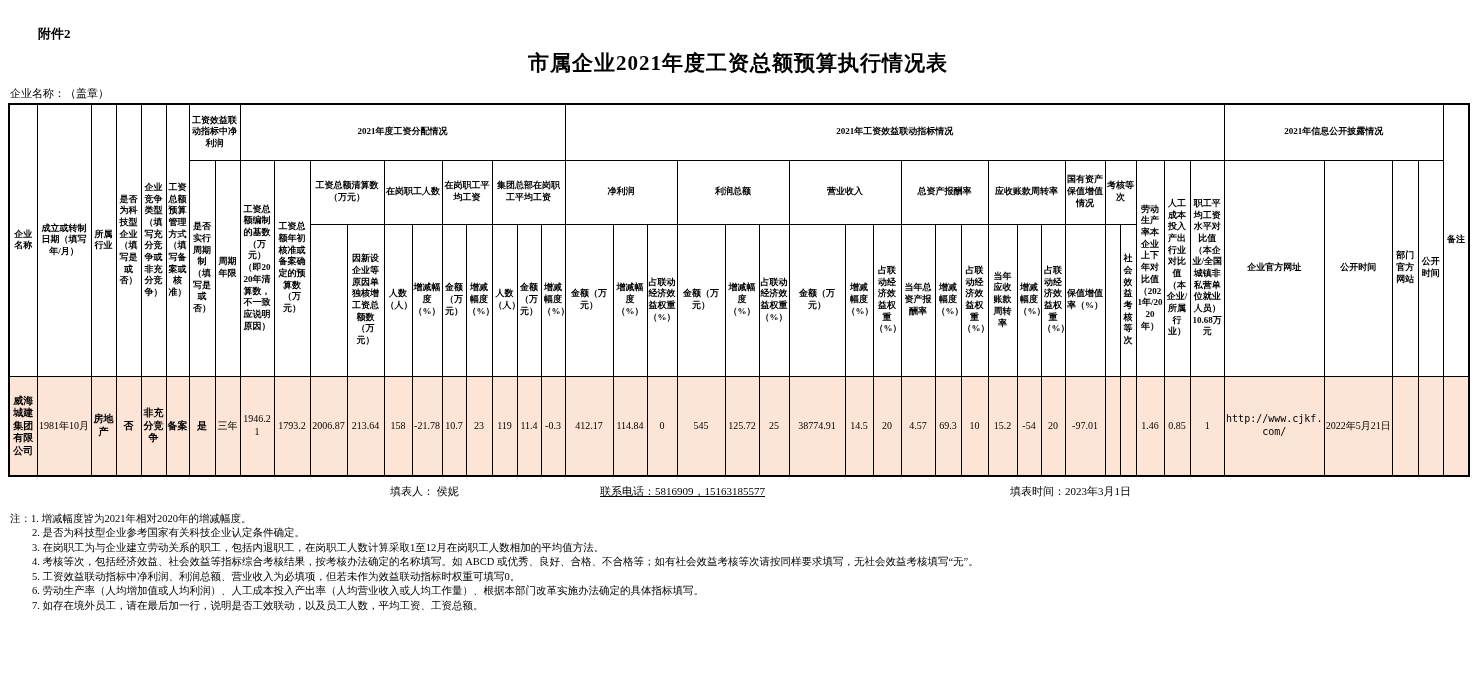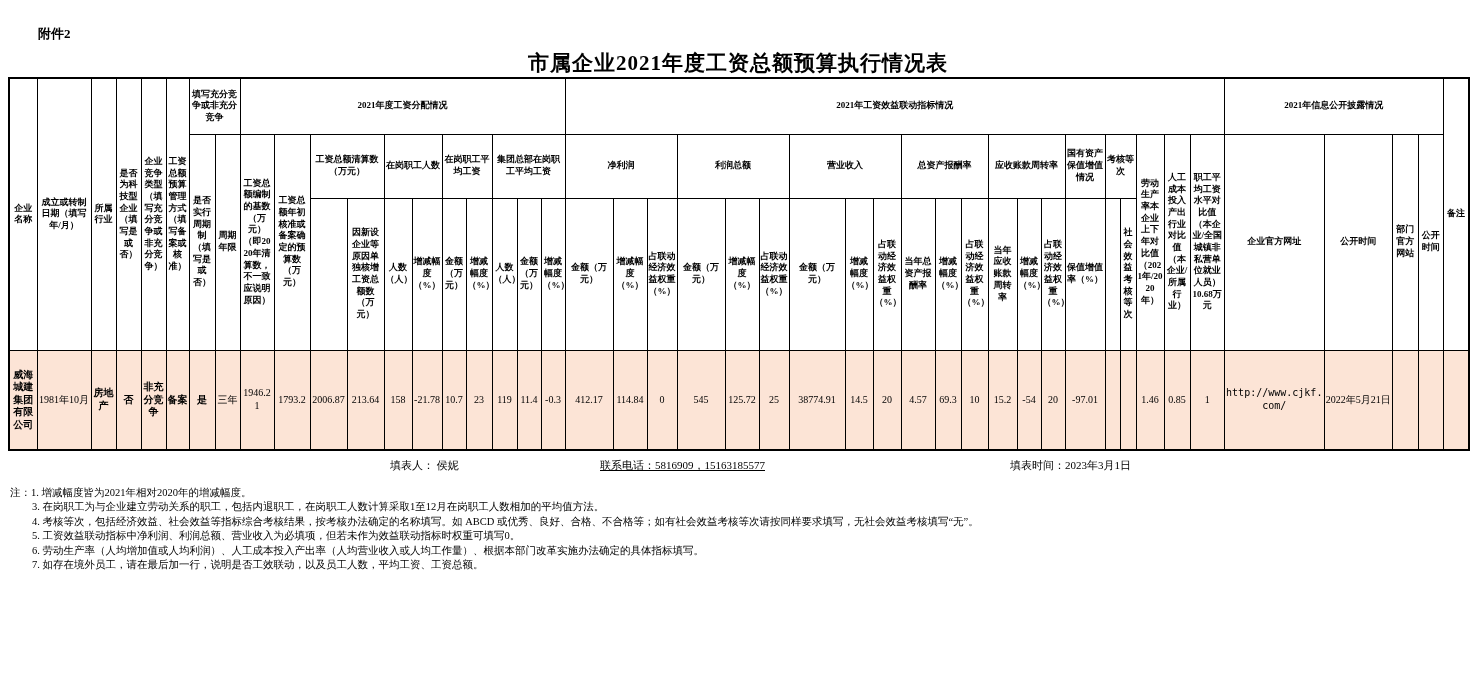--- a/index.html
+++ b/index.html
@@ -25,20 +25,21 @@
   .notes{margin:12px 0 0 10px;font-size:10.5px;line-height:1.38;}
   .note{margin-left:22px;}
   .note:first-child{margin-left:0;}
 </style>
 </head>
 <body>
 
 <div class="page">
   <div class="attachment">附件2</div>
   <div class="title">市属企业2021年度工资总额预算执行情况表</div>
+  <div class="company">企业名称：（盖章）</div>
 
   <table class="budget">
     <colgroup>
         <col style="width: 28px;">
         <col style="width: 54px;">
         <col style="width: 25px;">
         <col style="width: 25px;">
         <col style="width: 25px;">
         <col style="width: 23px;">
         <col style="width: 26px;">
@@ -82,21 +83,21 @@
         <col style="width: 26px;">
       </colgroup>
     <thead>
         <tr style="height: 56px;">
           <th rowspan="3">企业名称</th>
           <th rowspan="3">成立或转制日期（填写年/月）</th>
           <th rowspan="3">所属行业</th>
           <th rowspan="3">是否为科技型企业（填写是或否）</th>
           <th rowspan="3">企业竞争类型（填写充分竞争或非充分竞争）</th>
           <th rowspan="3">工资总额预算管理方式（填写备案或核准）</th>
-          <th colspan="2">填写充分竞争或非充分竞争</th>
+          <th colspan="2">工资效益联动指标中净利润</th>
           <th colspan="11">2021年度工资分配情况</th>
           <th colspan="21">2021年工资效益联动指标情况</th>
           <th colspan="4">2021年信息公开披露情况</th>
           <th rowspan="3">备注</th>
         </tr>
         <tr style="height: 64px;">
           <th rowspan="2">是否实行周期制（填写是或否）</th>
           <th rowspan="2">周期年限</th>
           <th rowspan="2">工资总额编制的基数（万元）（即2020年清算数，不一致应说明原因）</th>
           <th rowspan="2">工资总额年初核准或备案确定的预算数（万元）</th>
@@ -201,19 +202,20 @@
   </table>
 
   <div class="footerline">
     <span class="f1">填表人：  侯妮</span>
     <span class="f2">联系电话：5816909，15163185577</span>
     <span class="f3">填表时间：2023年3月1日</span>
   </div>
 
   <div class="notes">
     <div class="note">注：1. 增减幅度皆为2021年相对2020年的增减幅度。</div>
+    <div class="note">2. 是否为科技型企业参考国家有关科技企业认定条件确定。</div>
     <div class="note">3. 在岗职工为与企业建立劳动关系的职工，包括内退职工，在岗职工人数计算采取1至12月在岗职工人数相加的平均值方法。</div>
     <div class="note">4. 考核等次，包括经济效益、社会效益等指标综合考核结果，按考核办法确定的名称填写。如 ABCD 或优秀、良好、合格、不合格等；如有社会效益考核等次请按同样要求填写，无社会效益考核填写“无”。</div>
     <div class="note">5. 工资效益联动指标中净利润、利润总额、营业收入为必填项，但若未作为效益联动指标时权重可填写0。</div>
     <div class="note">6. 劳动生产率（人均增加值或人均利润）、人工成本投入产出率（人均营业收入或人均工作量）、根据本部门改革实施办法确定的具体指标填写。</div>
     <div class="note">7. 如存在境外员工，请在最后加一行，说明是否工效联动，以及员工人数，平均工资、工资总额。</div>
   </div>
 </div>
 
 </body></html>

